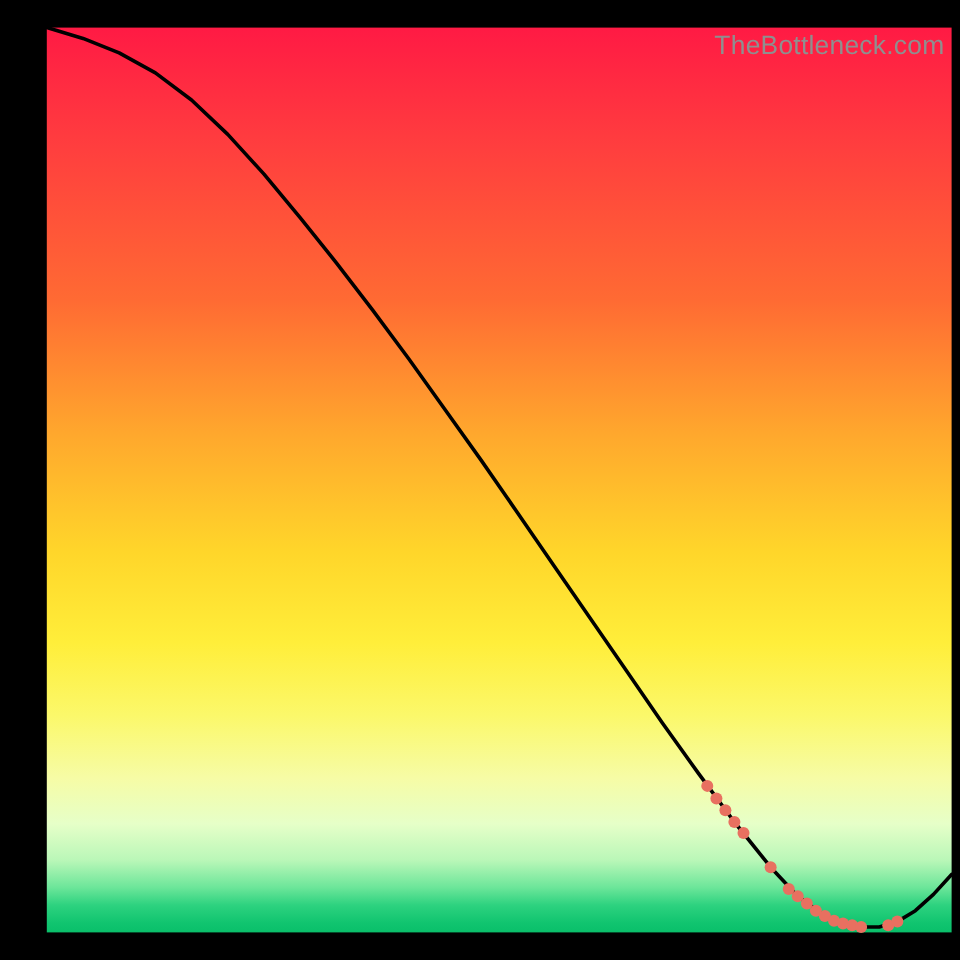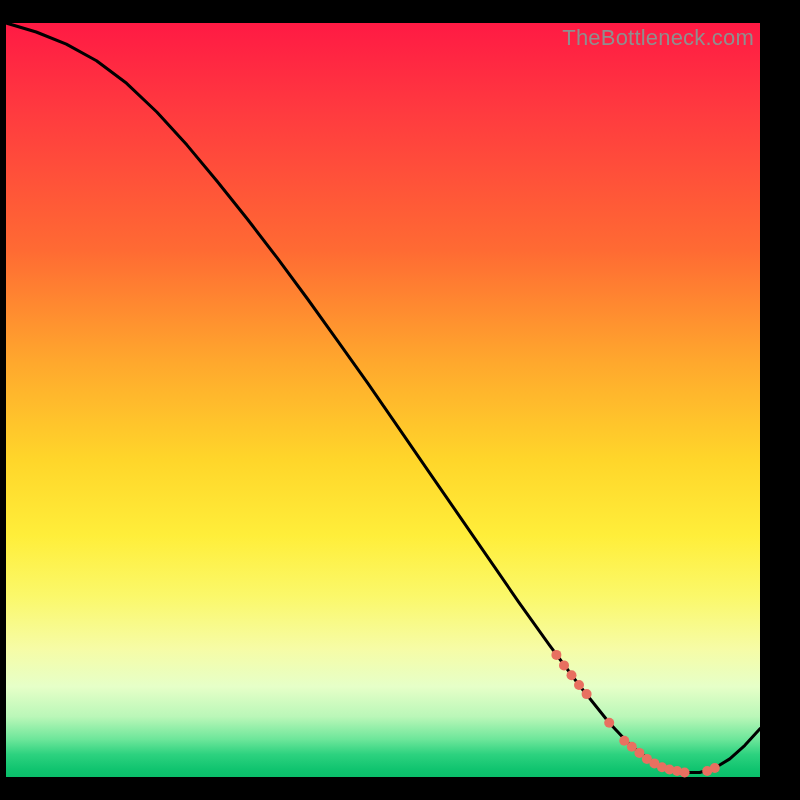--- a/index.html
+++ b/index.html
@@ -12,21 +12,21 @@
     font-family: Arial, Helvetica, sans-serif;
   }
   .frame {
     position: relative;
     width: 800px;
     height: 800px;
     background: #000;
   }
   .plot-area {
     position: absolute;
-    left: 6px;
+    left: 39px;
     top: 23px;
     width: 754px;
     height: 754px;
     
     background: linear-gradient(
       to bottom,
       #ff1a44 0%,
       #ff3b3f 12%,
       #ff6a33 30%,
       #ffa82d 45%,

